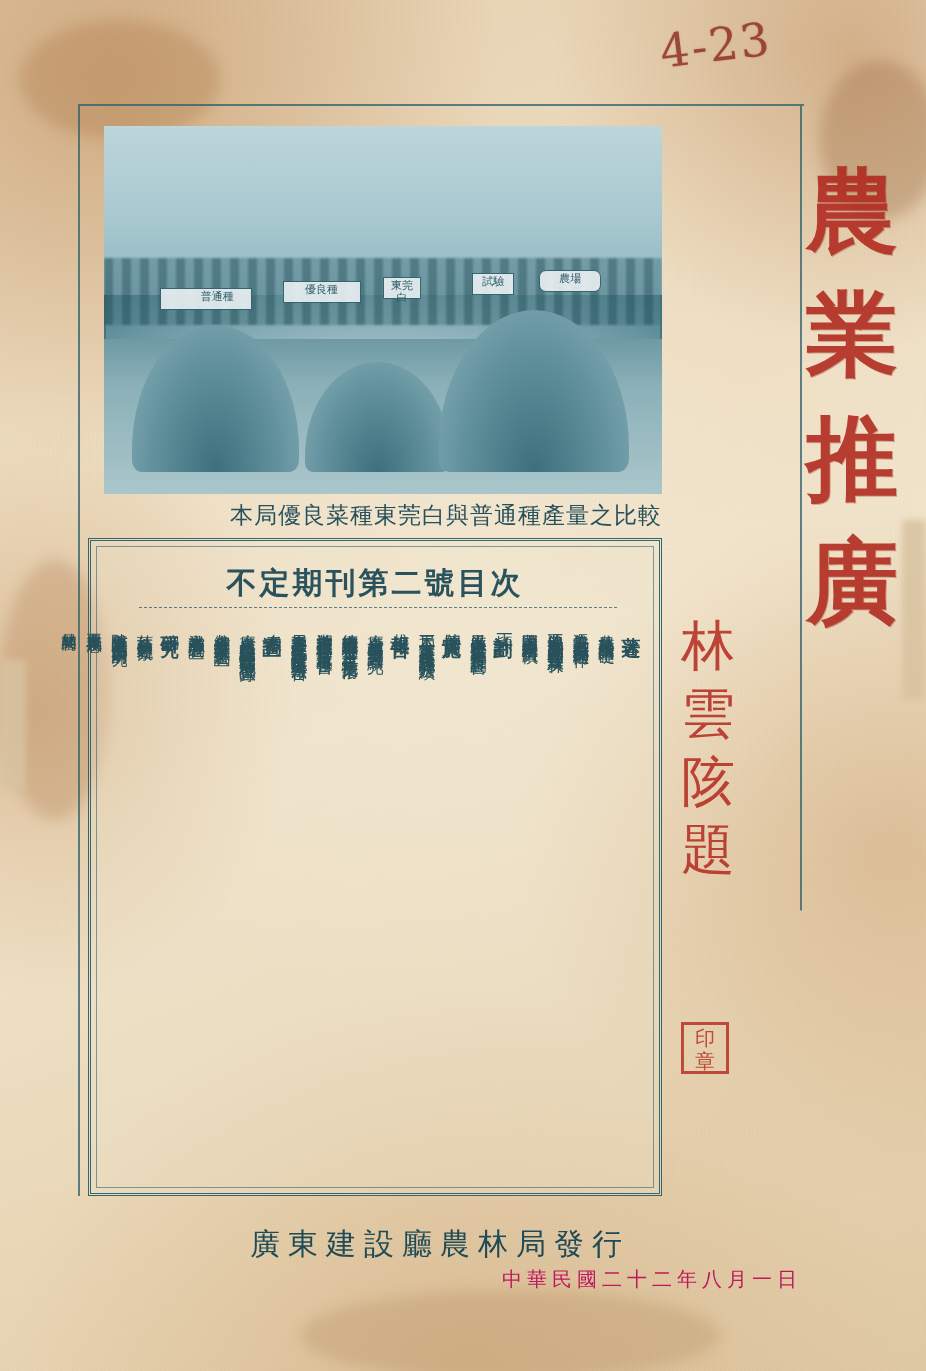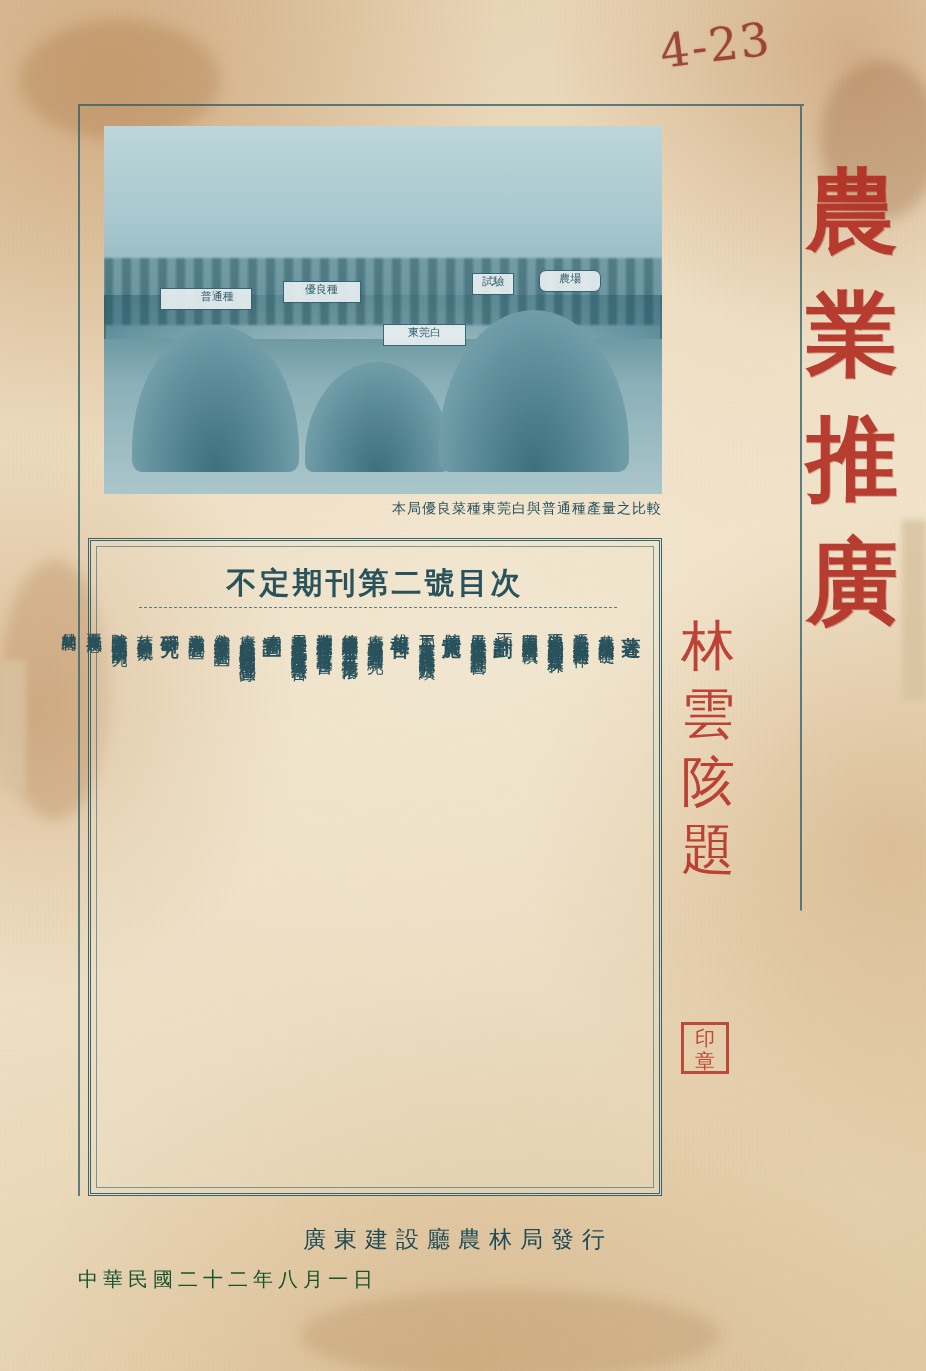--- a/index.html
+++ b/index.html
@@ -111,28 +111,28 @@
     position:absolute;
     background:#e8eef0;color:#2a5a66;
     border:1px solid #33626e;
     font-size:11px;line-height:12px;text-align:center;
     writing-mode:horizontal-tb;
     padding:2px 3px;box-sizing:border-box;
     opacity:.92;
   }
   #plac1{left:10%;top:44%;width:92px;height:22px;padding-left:26px;}
   #plac2{left:32%;top:42%;width:78px;height:22px;}
-  #plac3{left:50%;top:41%;width:83px;height:22px;margin-top:47px;}
+  #plac3{left:50%;top:41%;width:38px;height:22px;}
   #plac4{left:66%;top:40%;width:42px;height:22px;}
   #plac5{left:78%;top:39%;width:62px;height:22px;border-radius:7px;}
   
   #caption{
     position:absolute;left:104px;top:500px;width:558px;
     text-align:right;direction:ltr;
-    color:#27505c;font-size:14px;letter-spacing:1px;
+    color:#27505c;font-size:23px;letter-spacing:1px;
     font-family:"DejaVu Serif","Liberation Serif",serif;
   }
   
   #contents{
     position:absolute;left:88px;top:538px;width:574px;height:658px;
     border:3px double #2b5f6b;opacity:.95;
     background:rgba(236,225,203,.35);
     box-sizing:border-box;
   }
   #contents:before{
@@ -171,26 +171,26 @@
   .entry .author{font-size:16px;letter-spacing:1px;}
   .entry.small{font-size:15px;}
   .sect{
     width:30px;
     writing-mode:vertical-rl;text-orientation:upright;
     color:#1f4b57;font-size:19px;font-weight:700;letter-spacing:2px;
     height:100%;
   }
   
   #footer1{
-    position:absolute;left:96px;top:1224px;width:724px;
-    text-align:center;color:#1f4b57;font-size:23px;letter-spacing:8px;
+    position:absolute;left:78px;top:1224px;width:724px;
+    text-align:center;color:#1f4b57;font-size:30px;letter-spacing:8px;
   }
   #footer2{
     position:absolute;left:78px;top:1266px;width:724px;
-    text-align:left;color:#14532d;font-size:20px;letter-spacing:5px;
+    text-align:right;color:#be185d;font-size:20px;letter-spacing:5px;
   }
   
   .tear{position:absolute;background:#d8c3a0;filter:blur(3px);opacity:.85;}
 </style>
 </head>
 <body>
 
 <div id="paper"></div>
 <div id="grain"></div>
 

